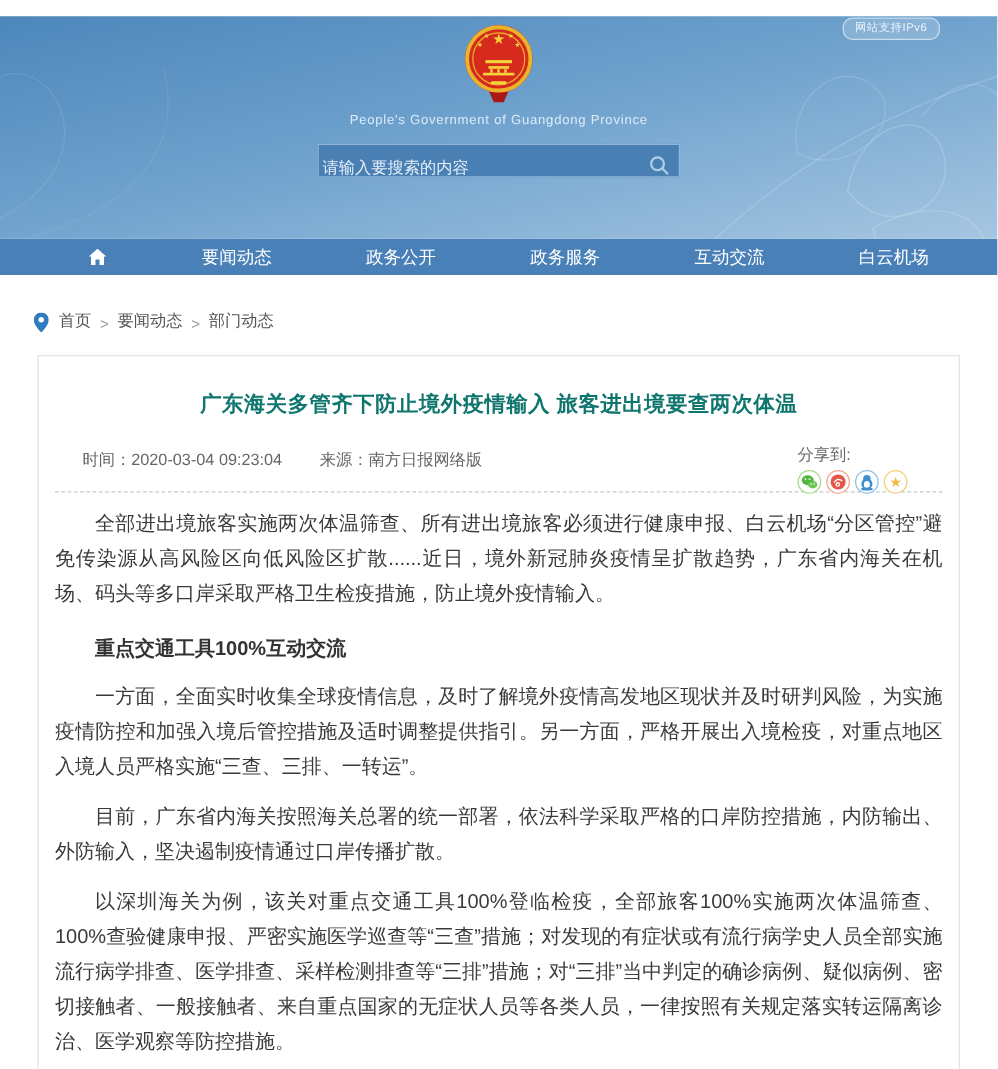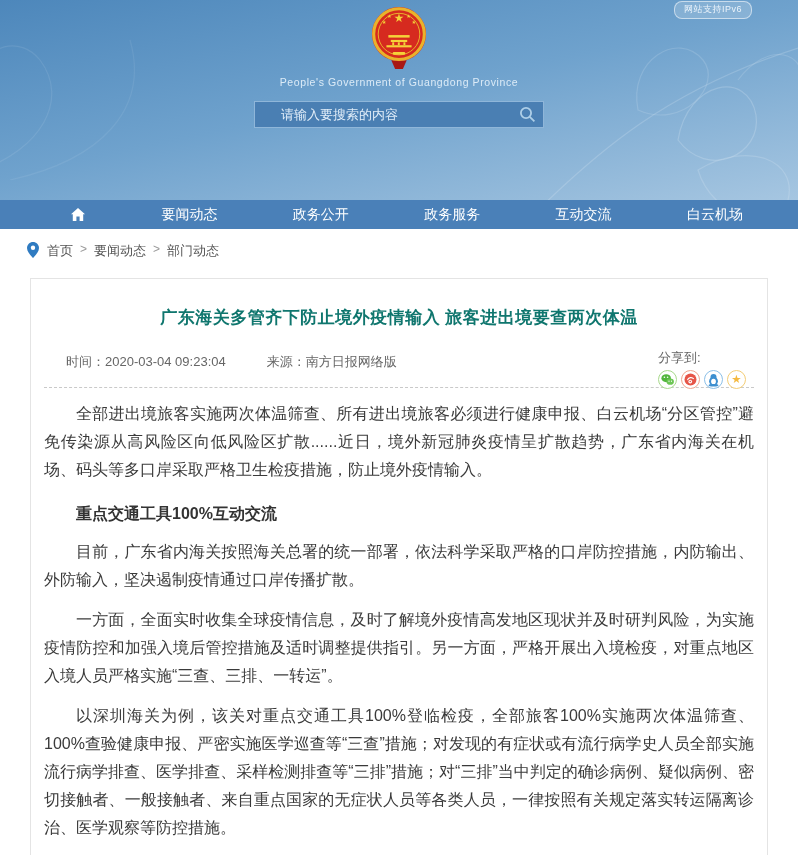--- a/index.html
+++ b/index.html
@@ -6,24 +6,25 @@
   html, body { width: 798px; height: 855px; overflow: hidden; }
   body {
     font-family: "Liberation Sans", "DejaVu Sans", sans-serif;
     background: #ffffff;
     color: #333;
   }
 
   
   .banner {
     position: relative;
-    height: 200px;
+    height: 178px;
     background: linear-gradient(168deg, #4d87bb 0%, #6fa2cd 48%, #a6c6e1 100%);
     overflow: hidden;
     text-align: center;
+    margin-top: 13px;
   }
   .flower-art { position: absolute; right: -10px; top: 20px; opacity: .55; pointer-events: none; }
   .swirl-art { position: absolute; left: -20px; top: 0; opacity: .4; pointer-events: none; }
   .ipv6-badge {
     position: absolute; top: 1px; right: 46px;
     font-size: 9px; color: #eaf3fb;
     border: 1px solid rgba(255,255,255,.55);
     background: rgba(255,255,255,.18);
     border-radius: 8px; padding: 1px 9px 2px;
     letter-spacing: .5px;
@@ -37,22 +38,22 @@
   }
   .site-subtitle {
     color: #dcebf7; font-size: 10.5px; margin-top: 3px; letter-spacing: .6px;
     position: relative; z-index: 2;
   }
   .search-row { margin-top: 13px; display: flex; justify-content: center; position: relative; z-index: 2; }
   .search-box {
     width: 290px; height: 27px;
     background: #4a7fb3;
     border: 1px solid #8fb6d9;
-    display: flex; align-items: center;
-    padding: 0 7px 0 26px;
+    display: flex; align-items: flex-end;
+    padding: 0 7px 0 3px;
   }
   .search-box input {
     flex: 1; background: transparent; border: none; outline: none;
     font-size: 13px; color: #fff;
     font-family: "Liberation Sans", "DejaVu Sans", sans-serif;
   }
   .search-box input::placeholder { color: #e2eef9; opacity: 1; }
   .search-btn { background: none; border: none; cursor: pointer; display: flex; align-items: center; }
 
   
@@ -60,22 +61,22 @@
     height: 29px; background: #4a80b8;
     display: flex; align-items: center;
     padding: 0 55px 0 70px;
     justify-content: space-between;
   }
   .nav-item { color: #fff; font-size: 14px; text-decoration: none; cursor: pointer; line-height: 29px; }
   .nav-home { display: flex; align-items: center; cursor: pointer; }
 
   
   .breadcrumb {
-    display: flex; align-items: flex-start;
-    padding: 13px 0 12px 27px;
+    display: flex; align-items: flex-end;
+    padding: 28px 0 12px 27px;
     font-size: 13px; color: #555;
     background: #fff;
   }
   .breadcrumb .pin { margin-right: 8px; display: flex; }
   .crumb { color: #555; cursor: pointer; }
   .crumb.current { cursor: default; }
   .crumb-sep { color: #999; margin: 0 7px; font-size: 12px; }
 
   
   .article-box {
@@ -92,29 +93,28 @@
     padding: 27px 30px 20px;
     letter-spacing: .5px;
   }
   .meta-row {
     position: relative;
     display: flex; align-items: flex-start;
     font-size: 13px; color: #666;
     padding: 4px 0 16px 22px;
     border-bottom: 1px dashed #c9c9c9;
     margin-bottom: 4px;
-    gap: 11px;
   }
   .meta-time { white-space: nowrap; }
   .meta-source { margin-left: 30px; white-space: nowrap; }
   .meta-mid { margin-left: auto; margin-right: 128px; white-space: nowrap; color: #555; }
   .meta-print { cursor: pointer; }
   .font-label { margin-left: 10px; }
   .font-size-opt { cursor: pointer; margin: 0 4px; }
-  .share-block { position: absolute; right: 8px; top: 0; z-index: 2; text-align: left; }
+  .share-block { position: absolute; right: 28px; top: 0; z-index: 2; text-align: left; }
   .share-label { font-size: 13px; color: #666; display: block; margin-bottom: 3px; }
   .share-icons { display: flex; gap: 4px; }
   .share-icon {
     width: 19px; height: 19px; border-radius: 50%;
     background: #fff; display: flex; align-items: center; justify-content: center;
     cursor: pointer;
   }
   .share-icon.wechat { border: 1.5px solid #a8d98c; }
   .share-icon.weibo  { border: 1.5px solid #f2a38e; }
   .share-icon.qq     { border: 1.5px solid #8cc0e8; }
@@ -250,20 +250,20 @@
             <text x="8.5" y="13" font-size="13" fill="#f5b93f" text-anchor="middle" font-family="DejaVu Sans">★</text>
           </svg>
         </span>
       </span>
     </div>
   </div>
 
   <div class="article-body">
     <p class="para">全部进出境旅客实施两次体温筛查、所有进出境旅客必须进行健康申报、白云机场“分区管控”避免传染源从高风险区向低风险区扩散......近日，境外新冠肺炎疫情呈扩散趋势，广东省内海关在机场、码头等多口岸采取严格卫生检疫措施，防止境外疫情输入。</p>
     <p class="para heading">重点交通工具100%互动交流</p>
+    <p class="para">一方面，全面实时收集全球疫情信息，及时了解境外疫情高发地区现状并及时研判风险，为实施疫情防控和加强入境后管控措施及适时调整提供指引。另一方面，严格开展出入境检疫，对重点地区入境人员严格实施“三查、三排、一转运”。</p>
     <p class="para">目前，广东省内海关按照海关总署的统一部署，依法科学采取严格的口岸防控措施，内防输出、外防输入，坚决遏制疫情通过口岸传播扩散。</p>
-    <p class="para">一方面，全面实时收集全球疫情信息，及时了解境外疫情高发地区现状并及时研判风险，为实施疫情防控和加强入境后管控措施及适时调整提供指引。另一方面，严格开展出入境检疫，对重点地区入境人员严格实施“三查、三排、一转运”。</p>
     <p class="para">以深圳海关为例，该关对重点交通工具100%登临检疫，全部旅客100%实施两次体温筛查、100%查验健康申报、严密实施医学巡查等“三查”措施；对发现的有症状或有流行病学史人员全部实施流行病学排查、医学排查、采样检测排查等“三排”措施；对“三排”当中判定的确诊病例、疑似病例、密切接触者、一般接触者、来自重点国家的无症状人员等各类人员，一律按照有关规定落实转运隔离诊治、医学观察等防控措施。</p>
     <p class="para heading">海关小程序2分钟完成健康申报</p>
     <p class="para">广东省内海关已全面启动健康申报制度，所有进出境人员必须进行健康申报。各海关在口岸严格100%查验健康申明卡，排查进出境人员是否有症状，14天内有没有疫情发生地区或国家的旅行史、居住史，有无确诊病例接触史以及有发热或呼吸道症状人员接触史等。目前，海关在口岸提供翻译成10种以上语言的健康申明卡供旅客使用。</p>
 
   </div>
 </div>
 
 </body></html>

